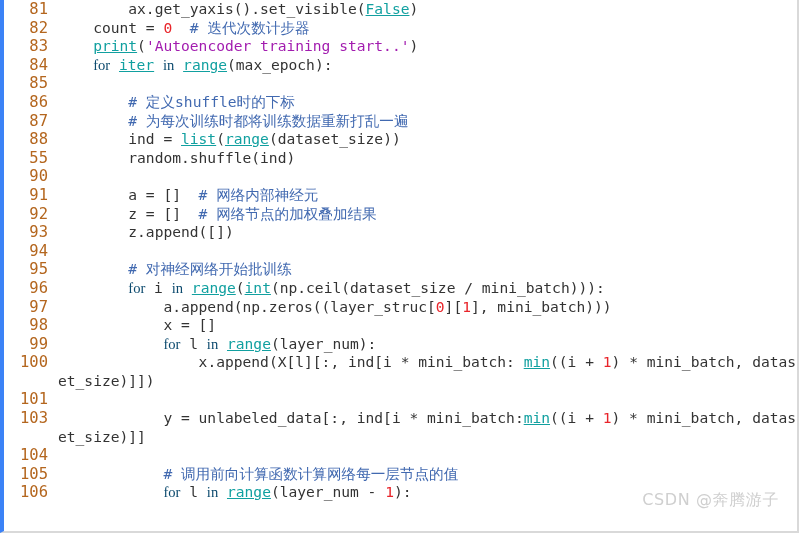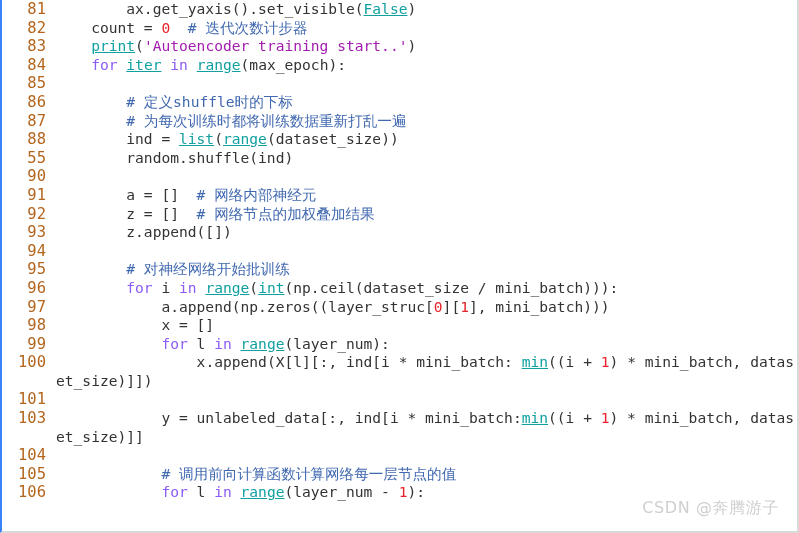--- a/index.html
+++ b/index.html
@@ -10,21 +10,21 @@
   body {
     font-family: "DejaVu Sans Mono", "Liberation Mono", monospace;
   }
 
   #code-viewer {
     position: relative;
     width: 799px;
     height: 533px;
     background: #ffffff;
     box-sizing: border-box;
-    border-left: 2px solid #3b82f6;
+    border-left: 4px solid #3b82f6;
     border-right: 2px solid #d9d9d9;
     border-bottom: 2px solid #d9d9d9;
     overflow: hidden;
   }
 
   .code-table {
     border-collapse: collapse;
     width: 100%;
     table-layout: fixed;
   }
@@ -60,30 +60,30 @@
     color: #333333;
   }
 
   .code-cell.wrapped {
     white-space: pre-wrap;
     word-break: break-all;
   }
 
   
   .t-plain   { color: #333333; }
-  .t-kw      { color: #8b5cf6; }
+  .t-kw      { color: #0c4a6e; font-family: Liberation Serif, serif; }
   .t-builtin { color: #11a0a0; text-decoration: underline; }
   .t-str     { color: #a21caf; }
   .t-num     { color: #e8242a; }
   .t-cmt     { color: #4169b0; }
 
   .watermark {
     position: absolute;
     right: 18px;
-    bottom: 12px;
+    bottom: 20px;
     font-family: "DejaVu Sans", "Liberation Sans", sans-serif;
     font-size: 16px;
     color: #cfcfcf;
     letter-spacing: 0.6px;
     white-space: nowrap;
     user-select: none;
     pointer-events: none;
   }
 </style>
 </head>

